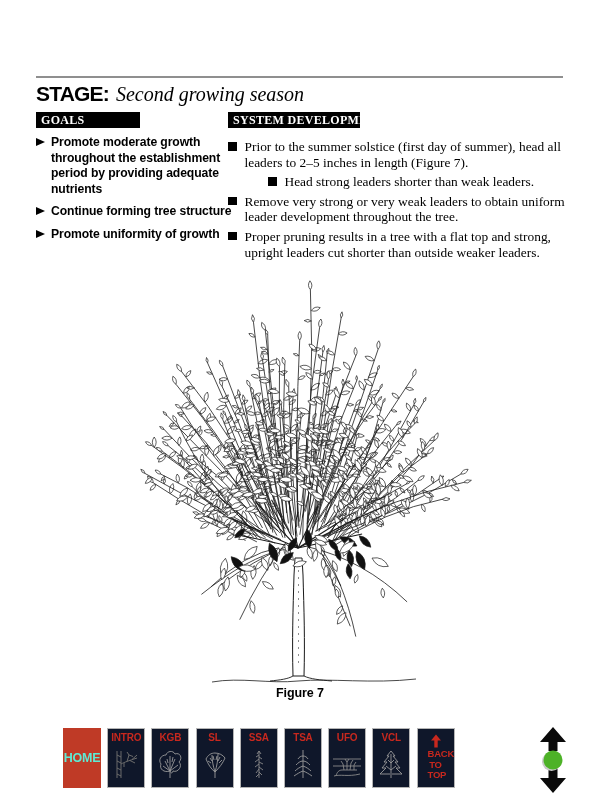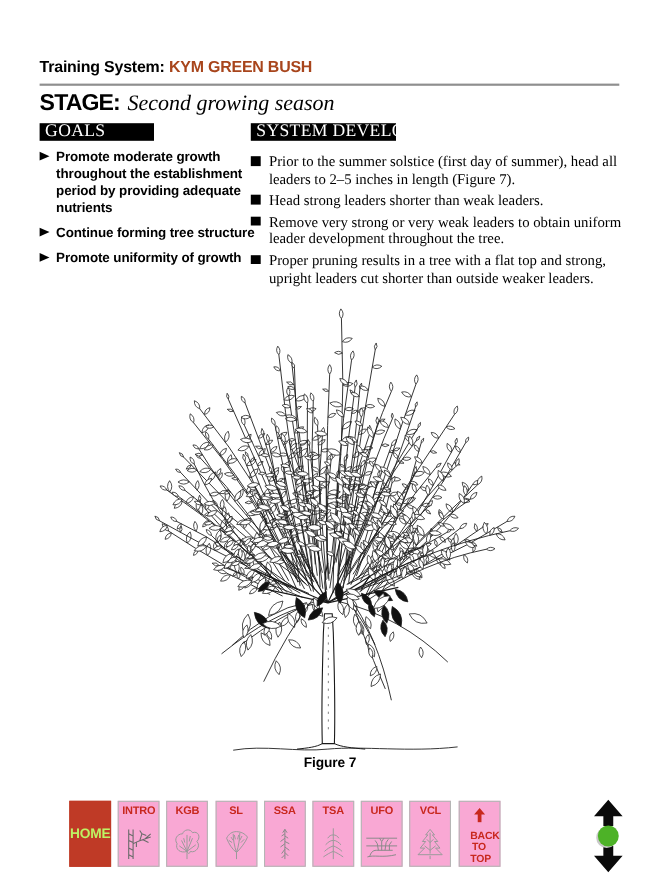--- a/index.html
+++ b/index.html
@@ -12,61 +12,58 @@
   .rule{position:absolute;left:36px;top:76px;width:527px;height:2px;background:#8f8f8f;}
 
   
   .stage{position:absolute;left:36px;top:82px;white-space:nowrap;}
   .stage .lbl{font-weight:bold;font-size:21px;letter-spacing:-0.8px;}
   .stage .val{font-family:Liberation Serif, serif;font-style:italic;font-size:20px;margin-left:7px;}
 
   
   .col-goals{position:absolute;left:36px;top:112px;width:205px;}
   .col-sd{position:absolute;left:228px;top:112px;width:350px;}
-  .sec-head{background:#000;color:#fff;font-family:"Liberation Serif",serif;font-size:16px;
-            line-height:16px;height:16px;padding-left:5px;letter-spacing:0.3px;white-space:nowrap;}
+  .sec-head{background:#000;color:#fff;font-family:"Liberation Serif",serif;font-size:12px;
+            line-height:16px;height:16px;padding-left:5px;letter-spacing:0.3px;white-space:nowrap;font-weight:bold;}
   .col-goals .sec-head{width:99px;}
   .col-sd .sec-head{width:127px;}
 
   .goal-list{margin-top:7px;}
   .goal-item{display:flex;margin-bottom:7px;font-weight:bold;font-size:12.2px;line-height:15.6px;letter-spacing:-0.1px;width:198px;}
   .tri{flex:none;width:0;height:0;border-left:9px solid #000;border-top:4.5px solid transparent;
        border-bottom:4.5px solid transparent;margin:3px 6px 0 0;}
 
   .sd-list{margin-top:11px;}
-  .sd-item{display:flex;margin-bottom:4px;font-family:"Liberation Serif",serif;font-size:13.4px;line-height:15.6px;width:346px;}
+  .sd-item{display:flex;margin-bottom:4px;font-family:"Liberation Serif",serif;font-size:13.4px;line-height:15.6px;width:346px;justify-content:center;}
   .sq{flex:none;width:8.5px;height:8.5px;background:#000;margin:3px 8px 0 0;}
 
   
   .figure{position:absolute;left:120px;top:280px;width:360px;}
   .figure svg{display:block;}
   .fig-cap{margin-top:2px;text-align:center;font-weight:bold;font-size:12.5px;letter-spacing:-0.1px;}
 
   
   .nav{position:absolute;left:63px;top:728px;display:flex;gap:6.2px;height:60px;}
-  .nav-btn{width:38px;height:60px;box-sizing:border-box;border:1px solid #b5b5b5;background:#f9a8d4;
-           display:flex;flex-direction:column;align-items:center;padding-top:3px;cursor:pointer;justify-content:space-between;}
+  .nav-btn{width:38px;height:60px;box-sizing:border-box;border:1px solid #b5b5b5;background:#0f172a;
+           display:flex;flex-direction:column;align-items:center;padding-top:3px;cursor:pointer;}
   .nav-btn .lbl{font-weight:bold;font-size:10px;letter-spacing:-0.2px;color:#c8281e;line-height:11px;text-align:center;}
   .nav-btn svg{margin-top:1px;}
   .home{background:#bf3a26;border:1px solid #bf3a26;justify-content:center;padding-top:0;}
-  .home .lbl{color:#bef264;font-size:12.5px;}
+  .home .lbl{color:#5eead4;font-size:12.5px;}
   .btt .lbl{font-size:9.5px;line-height:10.5px;width:16px;}
   .btt svg{margin:2px 0 1px 0;}
 
   
   .scroll{position:absolute;left:536px;top:726px;}
 </style>
 </head>
 <body>
 
 <div class="page">
 
-  <div class="hdr">
-    <span>Training System:</span><span class="sys">KYM GREEN BUSH</span>
-  </div>
   <div class="rule"></div>
 
   <div class="stage">
     <span class="lbl">STAGE:</span><span class="val">Second growing season</span>
   </div>
 
   <div class="col-goals">
     <div class="sec-head">GOALS</div>
     <div class="goal-list">
       <div class="goal-item">

